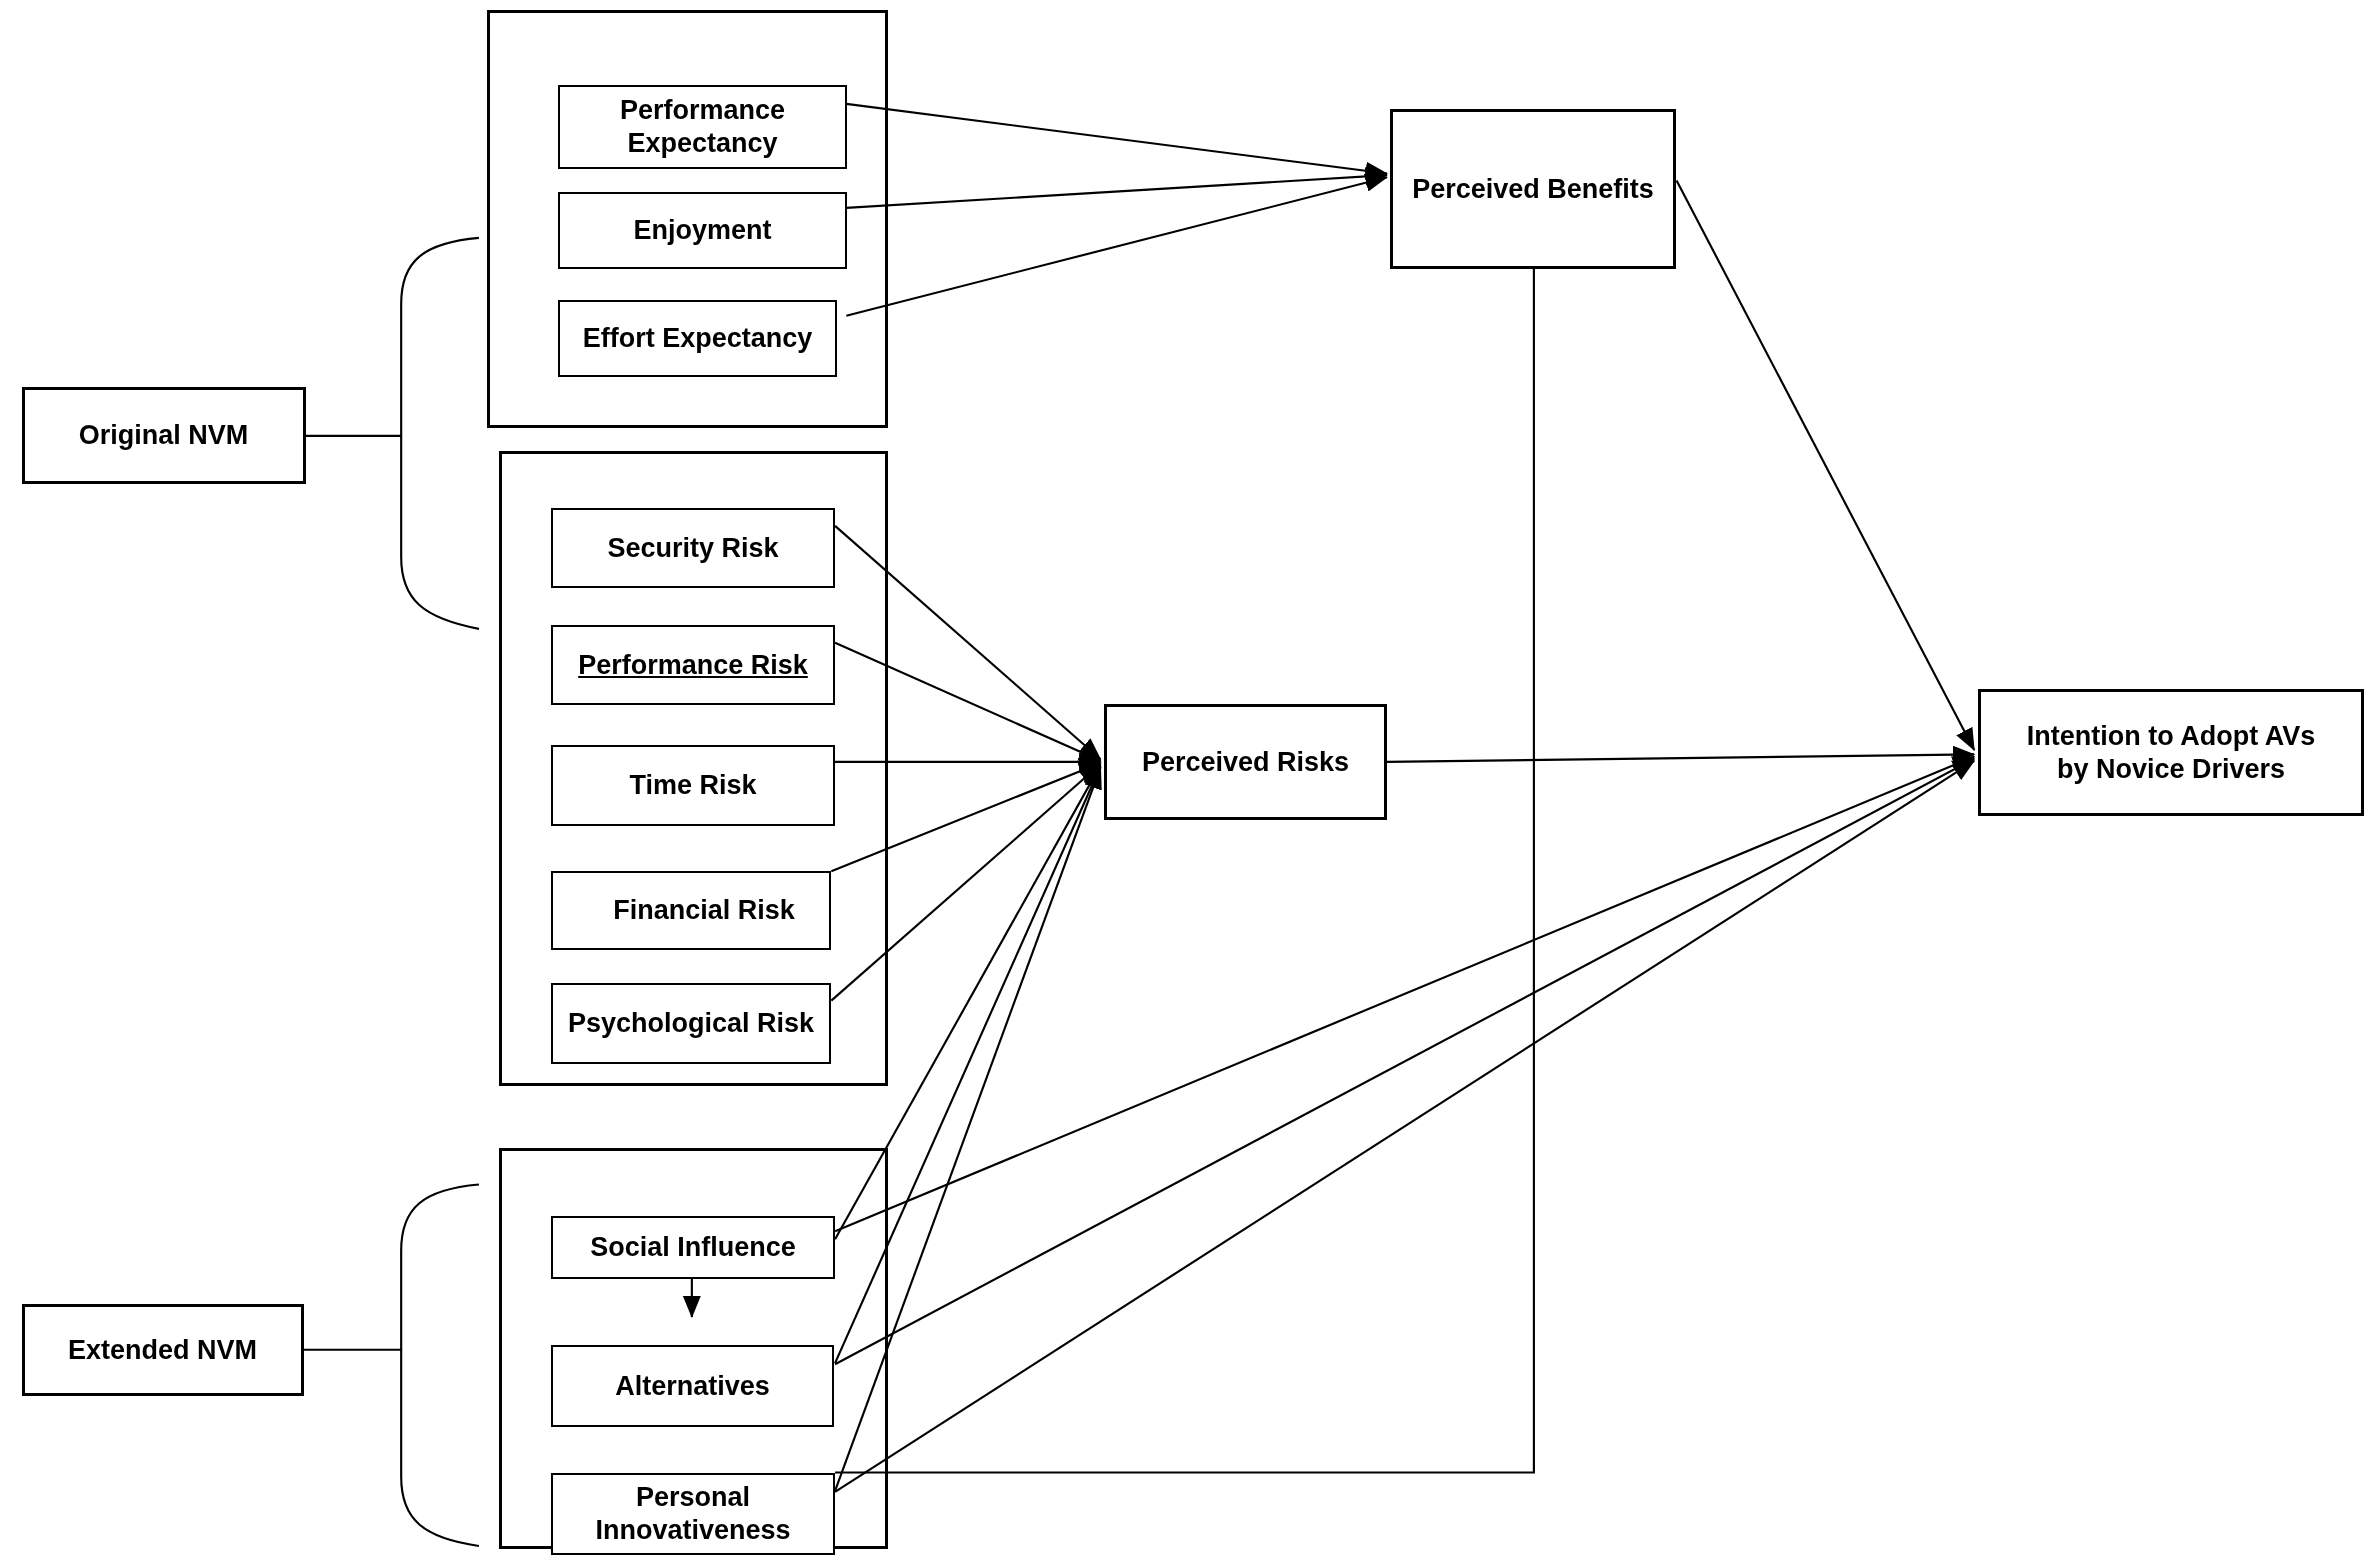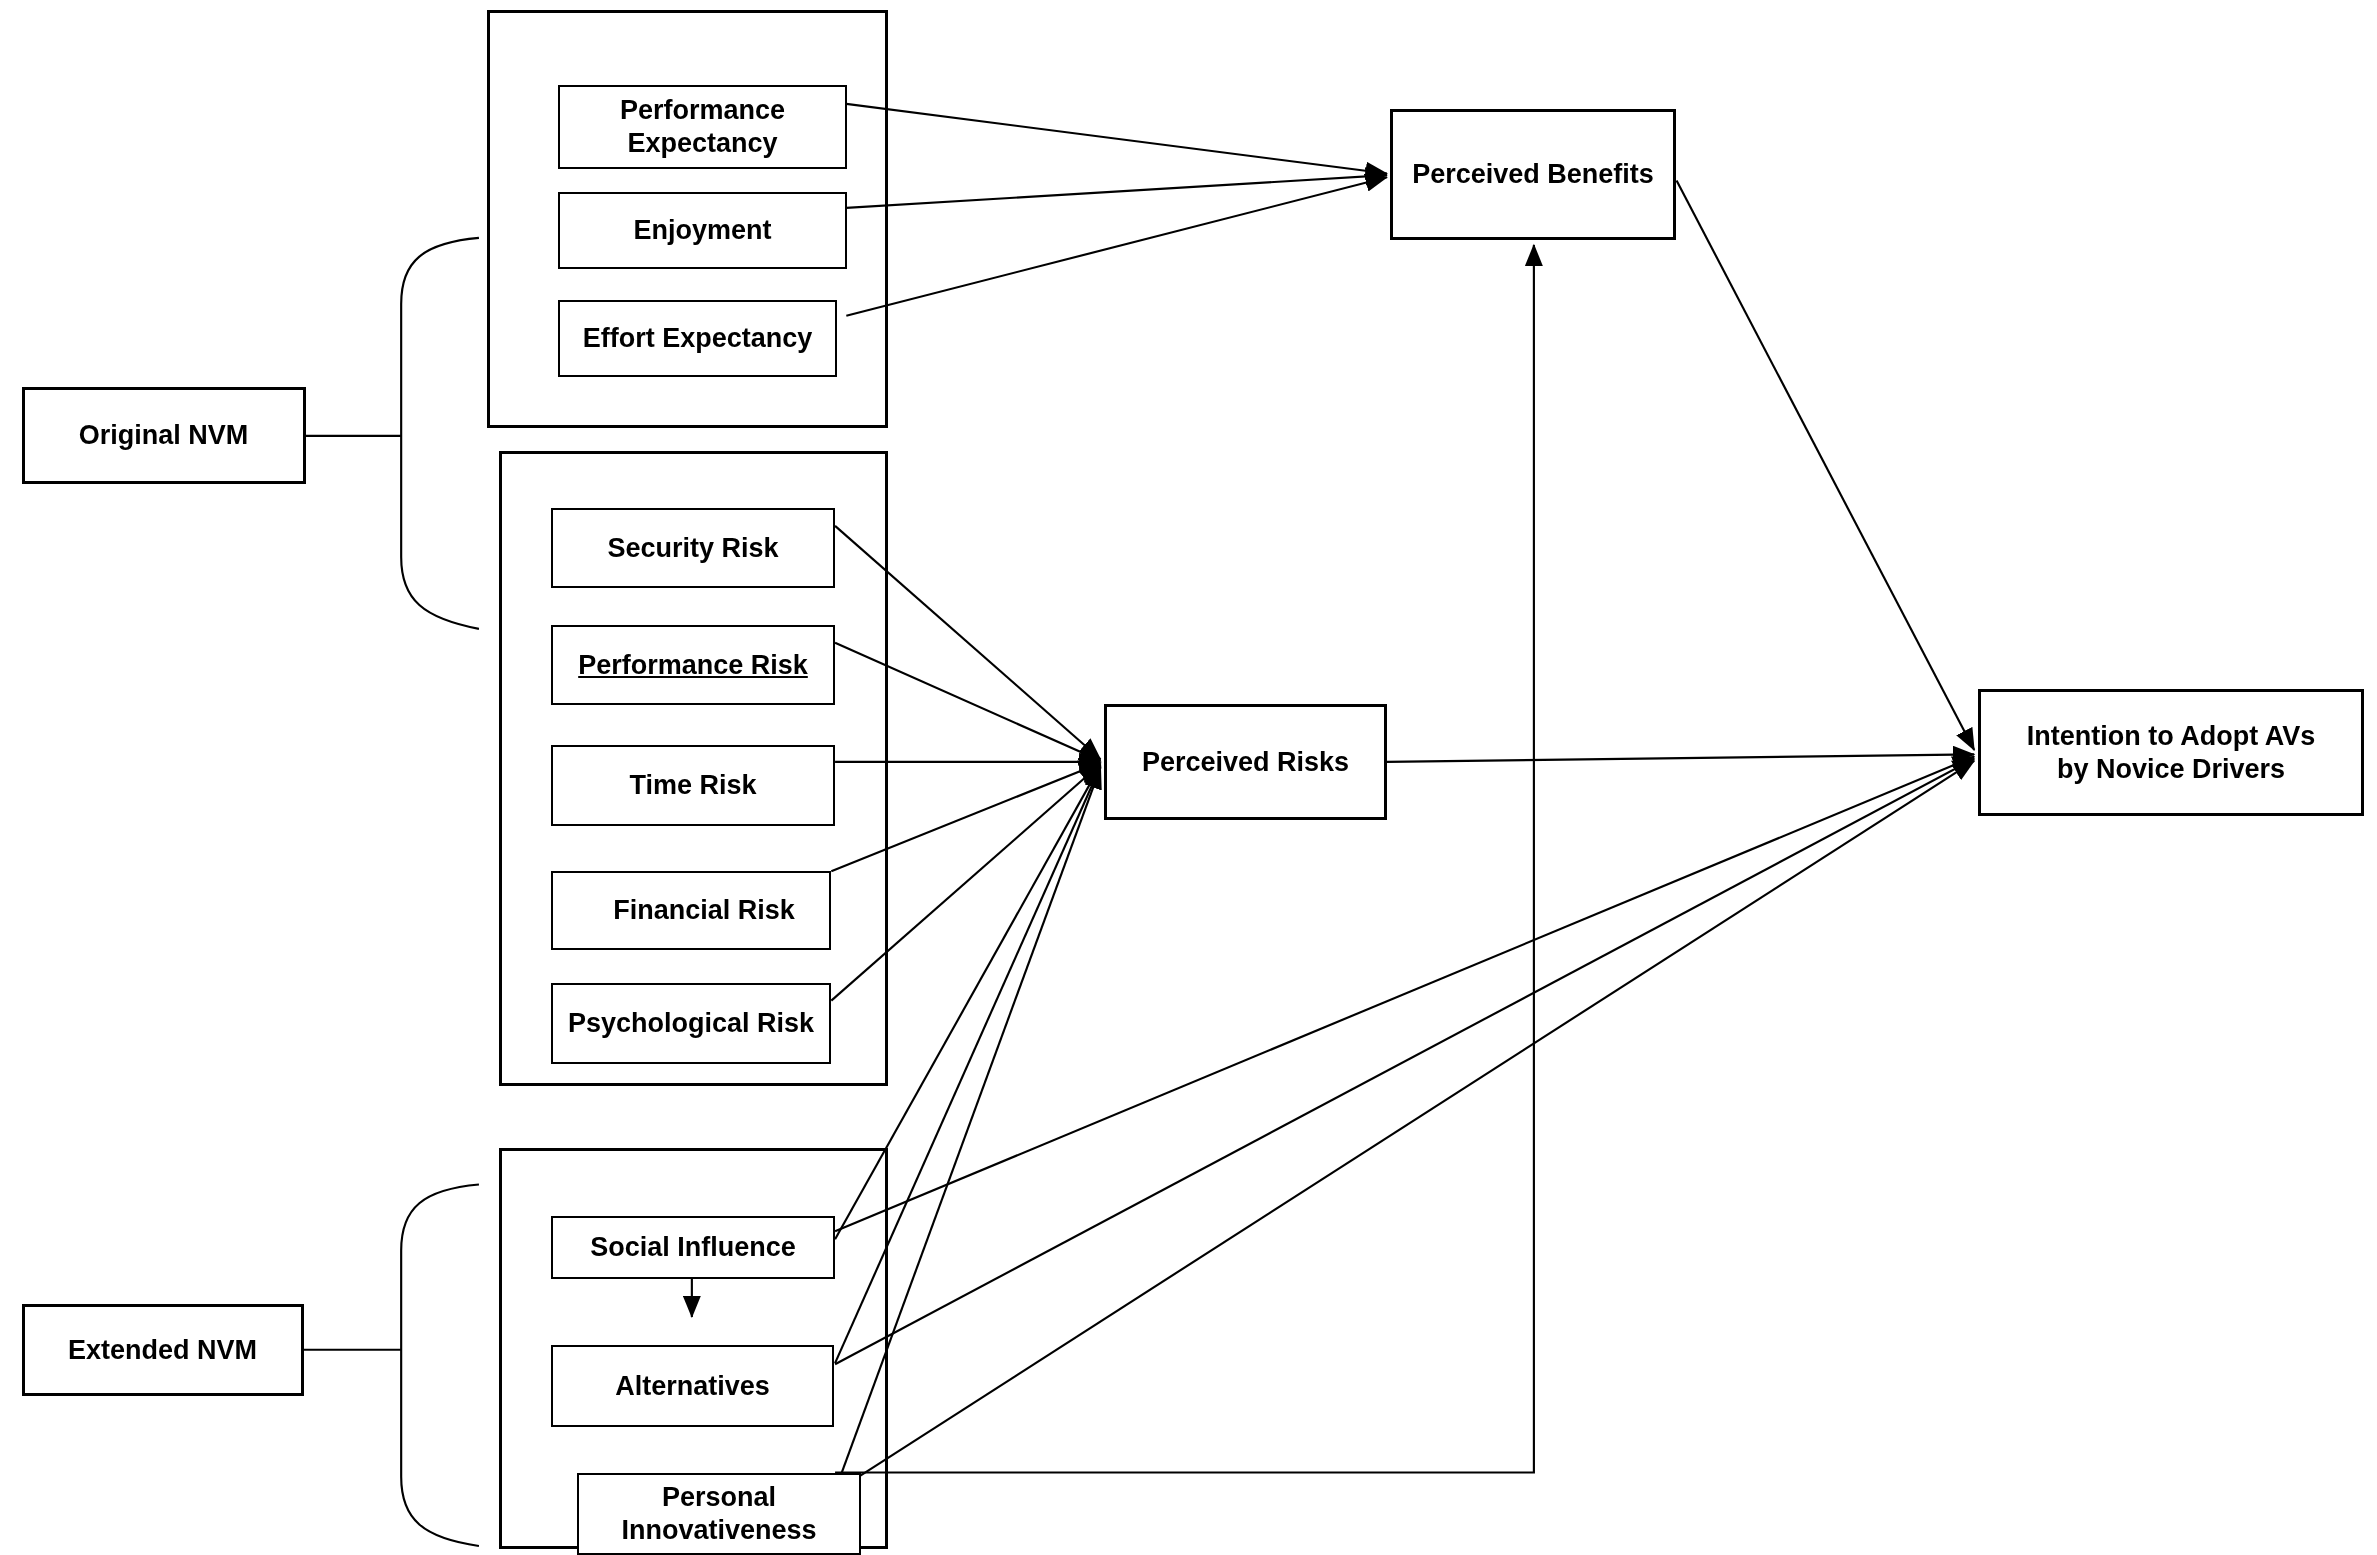--- a/index.html
+++ b/index.html
@@ -85,26 +85,26 @@
   <div class="node inner" style="left:551px; top:960px; width:280px; height:81px;">
     <span>Psychological Risk</span>
   </div>
 
   <div class="node inner" style="left:551px; top:1193px; width:284px; height:63px;">
     <span>Social Influence</span>
   </div>
   <div class="node inner" style="left:551px; top:1322px; width:283px; height:82px;">
     <span>Alternatives</span>
   </div>
-  <div class="node inner" style="left:577px; top:1450px; width:284px; height:82px;">
+  <div class="node inner" style="left:551px; top:1450px; width:284px; height:82px;">
     <span>Personal</span>
     <span>Innovativeness</span>
   </div>
 
-  <div class="node" style="left:1390px; top:109px; width:286px; height:131px;">
+  <div class="node" style="left:1390px; top:109px; width:286px; height:160px;">
     <span>Perceived Benefits</span>
   </div>
   <div class="node" style="left:1104px; top:704px; width:283px; height:116px;">
     <span>Perceived Risks</span>
   </div>
   <div class="node" style="left:1978px; top:689px; width:386px; height:127px;">
     <span>Intention to Adopt AVs</span>
     <span>by Novice Drivers</span>
   </div>
 

